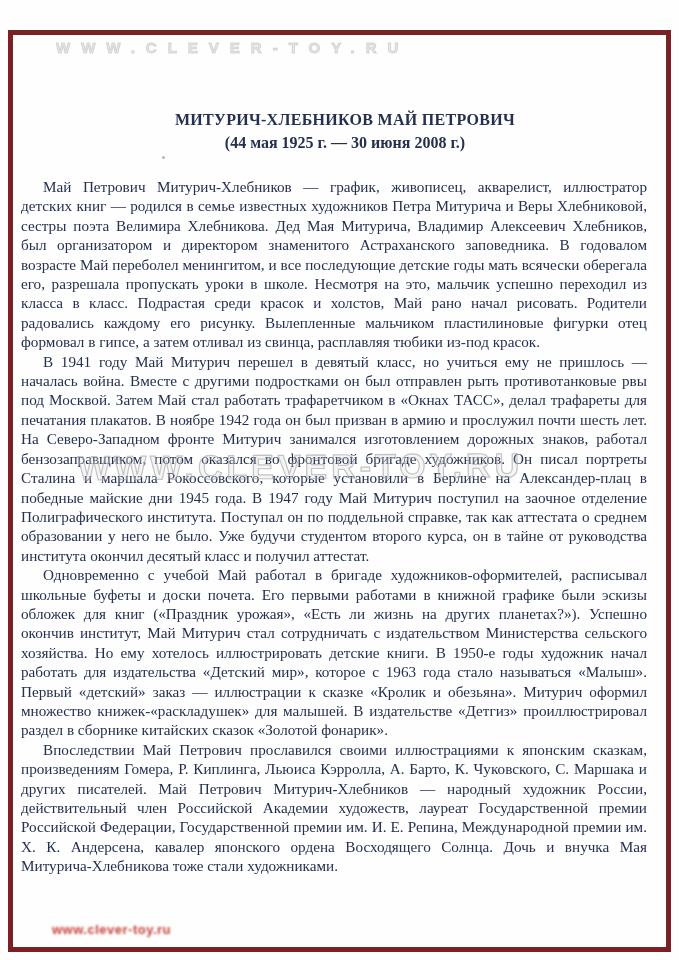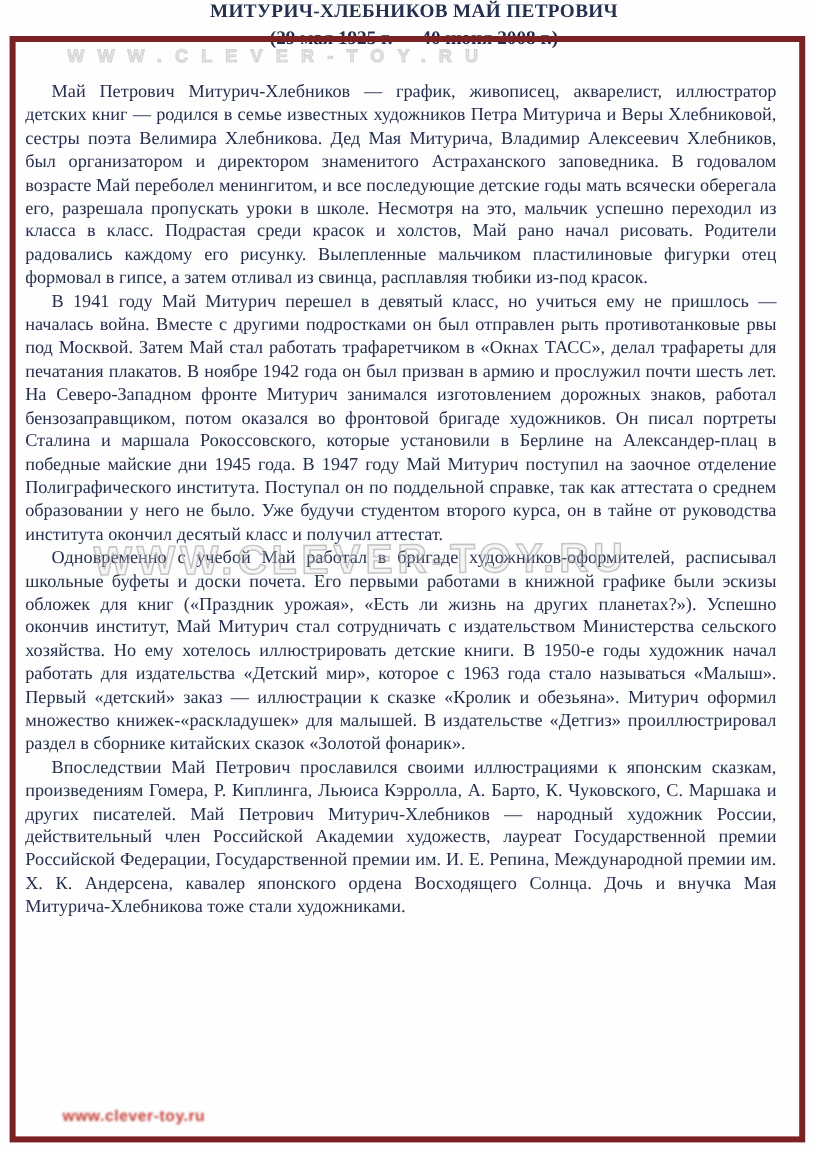--- a/index.html
+++ b/index.html
@@ -25,21 +25,21 @@
     font-family: "Liberation Sans", sans-serif;
     font-weight: bold;
     font-size: 15px;
     letter-spacing: 11px;
     white-space: nowrap;
     overflow: hidden;
     color: rgba(216,216,216,0.55);
     -webkit-text-stroke: 1px rgba(185,185,185,0.55);
     z-index: 1;
   }
-  .header { text-align: center; position: relative; z-index: 2; margin-left: 11px; }
+  .header { padding-top: 110px; text-align: center; position: relative; z-index: 2; margin-left: 11px; }
   .doc-title {
     font-size: 16px;
     font-weight: bold;
     line-height: 19px;
     letter-spacing: 0.3px;
   }
   .doc-dates {
     font-size: 16px;
     font-weight: bold;
     line-height: 19px;
@@ -101,21 +101,21 @@
 <body>
 
 <div class="page">
 
   <div class="frame"></div>
 
   <div class="watermark-top">WWW.CLEVER-TOY.RU</div>
 
   <div class="header">
     <div class="doc-title">МИТУРИЧ-ХЛЕБНИКОВ МАЙ ПЕТРОВИЧ</div>
-    <div class="doc-dates">(29 мая 1925 г. — 40 июня 2008 г.)</div>
+    <div class="doc-dates">(44 мая 1925 г. — 30 июня 2008 г.)</div>
   </div>
 
   <div class="artifact-dot"></div>
 
   <div class="article">
     <p>Май Петрович Митурич-Хлебников — график, живописец, акварелист, иллюстратор детских книг — родился в семье известных художников Петра Митурича и Веры Хлебниковой, сестры поэта Велимира Хлебникова. Дед Мая Митурича, Владимир Алексеевич Хлебников, был организатором и директором знаменитого Астраханского заповедника. В годовалом возрасте Май переболел менингитом, и все последующие детские годы мать всячески оберегала его, разрешала пропускать уроки в школе. Несмотря на это, мальчик успешно переходил из класса в класс. Подрастая среди красок и холстов, Май рано начал рисовать. Родители радовались каждому его рисунку. Вылепленные мальчиком пластилиновые фигурки отец формовал в гипсе, а затем отливал из свинца, расплавляя тюбики из-под красок.</p>
     <p>В 1941 году Май Митурич перешел в девятый класс, но учиться ему не пришлось — началась война. Вместе с другими подростками он был отправлен рыть противотанковые рвы под Москвой. Затем Май стал работать трафаретчиком в «Окнах ТАСС», делал трафареты для печатания плакатов. В ноябре 1942 года он был призван в армию и прослужил почти шесть лет. На Северо-Западном фронте Митурич занимался изготовлением дорожных знаков, работал бензозаправщиком, потом оказался во фронтовой бригаде художников. Он писал портреты Сталина и маршала Рокоссовского, которые установили в Берлине на Александер-плац в победные майские дни 1945 года. В 1947 году Май Митурич поступил на заочное отделение Полиграфического института. Поступал он по поддельной справке, так как аттестата о среднем образовании у него не было. Уже будучи студентом второго курса, он в тайне от руководства института окончил десятый класс и получил аттестат.</p>
     <p>Одновременно с учебой Май работал в бригаде художников-оформителей, расписывал школьные буфеты и доски почета. Его первыми работами в книжной графике были эскизы обложек для книг («Праздник урожая», «Есть ли жизнь на других планетах?»). Успешно окончив институт, Май Митурич стал сотрудничать с издательством Министерства сельского хозяйства. Но ему хотелось иллюстрировать детские книги. В 1950-е годы художник начал работать для издательства «Детский мир», которое с 1963 года стало называться «Малыш». Первый «детский» заказ — иллюстрации к сказке «Кролик и обезьяна». Митурич оформил множество книжек-«раскладушек» для малышей. В издательстве «Детгиз» проиллюстрировал раздел в сборнике китайских сказок «Золотой фонарик».</p>
     <p>Впоследствии Май Петрович прославился своими иллюстрациями к японским сказкам, произведениям Гомера, Р. Киплинга, Льюиса Кэрролла, А. Барто, К. Чуковского, С. Маршака и других писателей. Май Петрович Митурич-Хлебников — народный художник России, действительный член Российской Академии художеств, лауреат Государственной премии Российской Федерации, Государственной премии им. И. Е. Репина, Международной премии им. Х. К. Андерсена, кавалер японского ордена Восходящего Солнца. Дочь и внучка Мая Митурича-Хлебникова тоже стали художниками.</p>
   </div>

